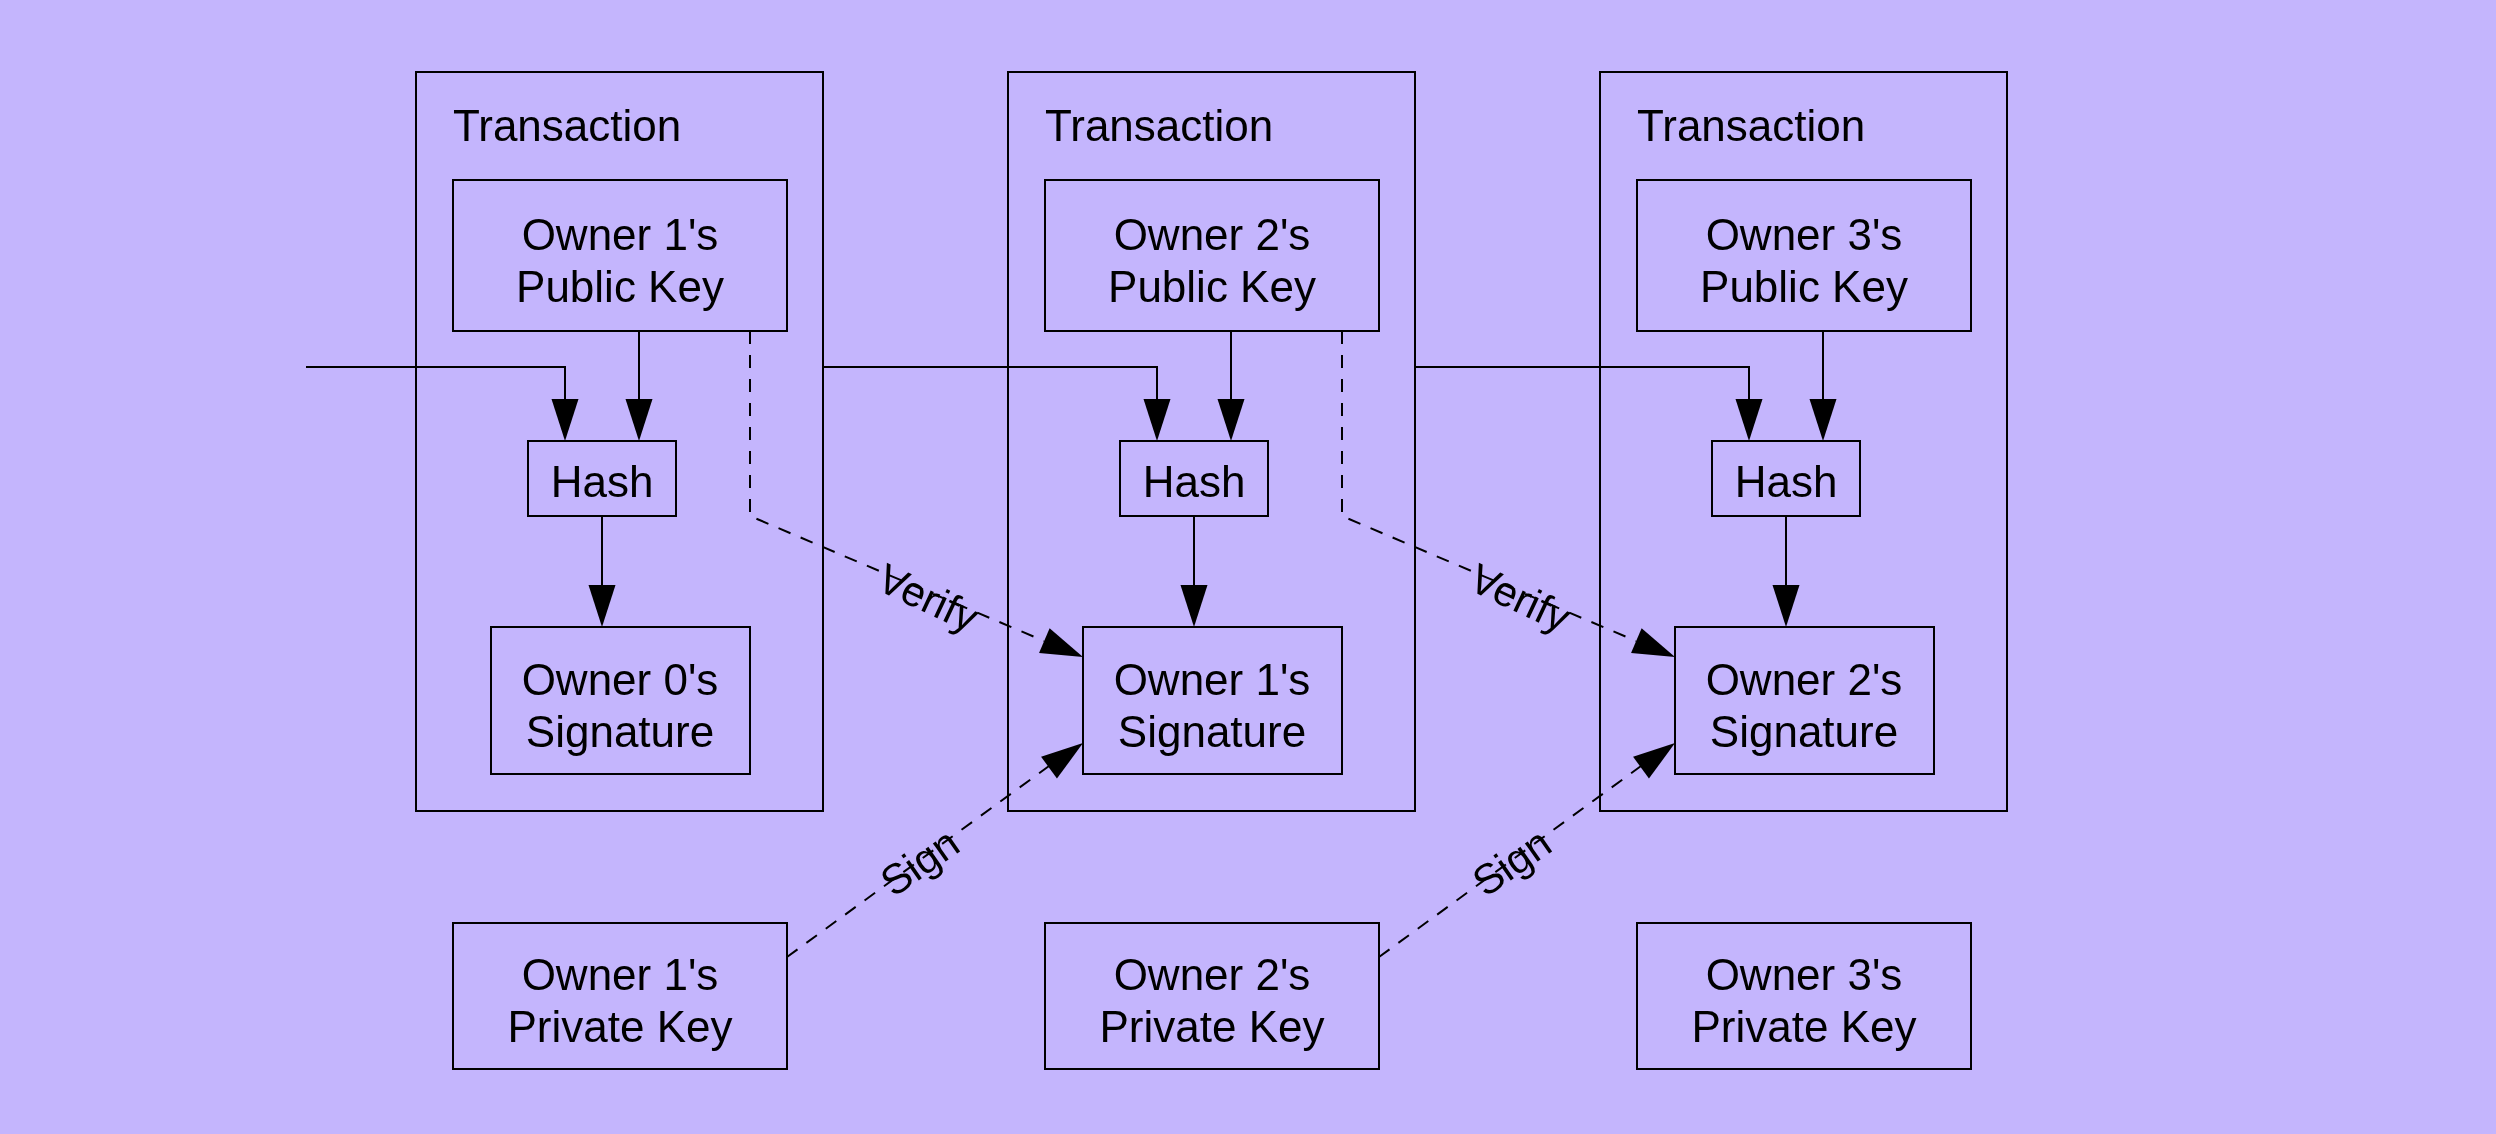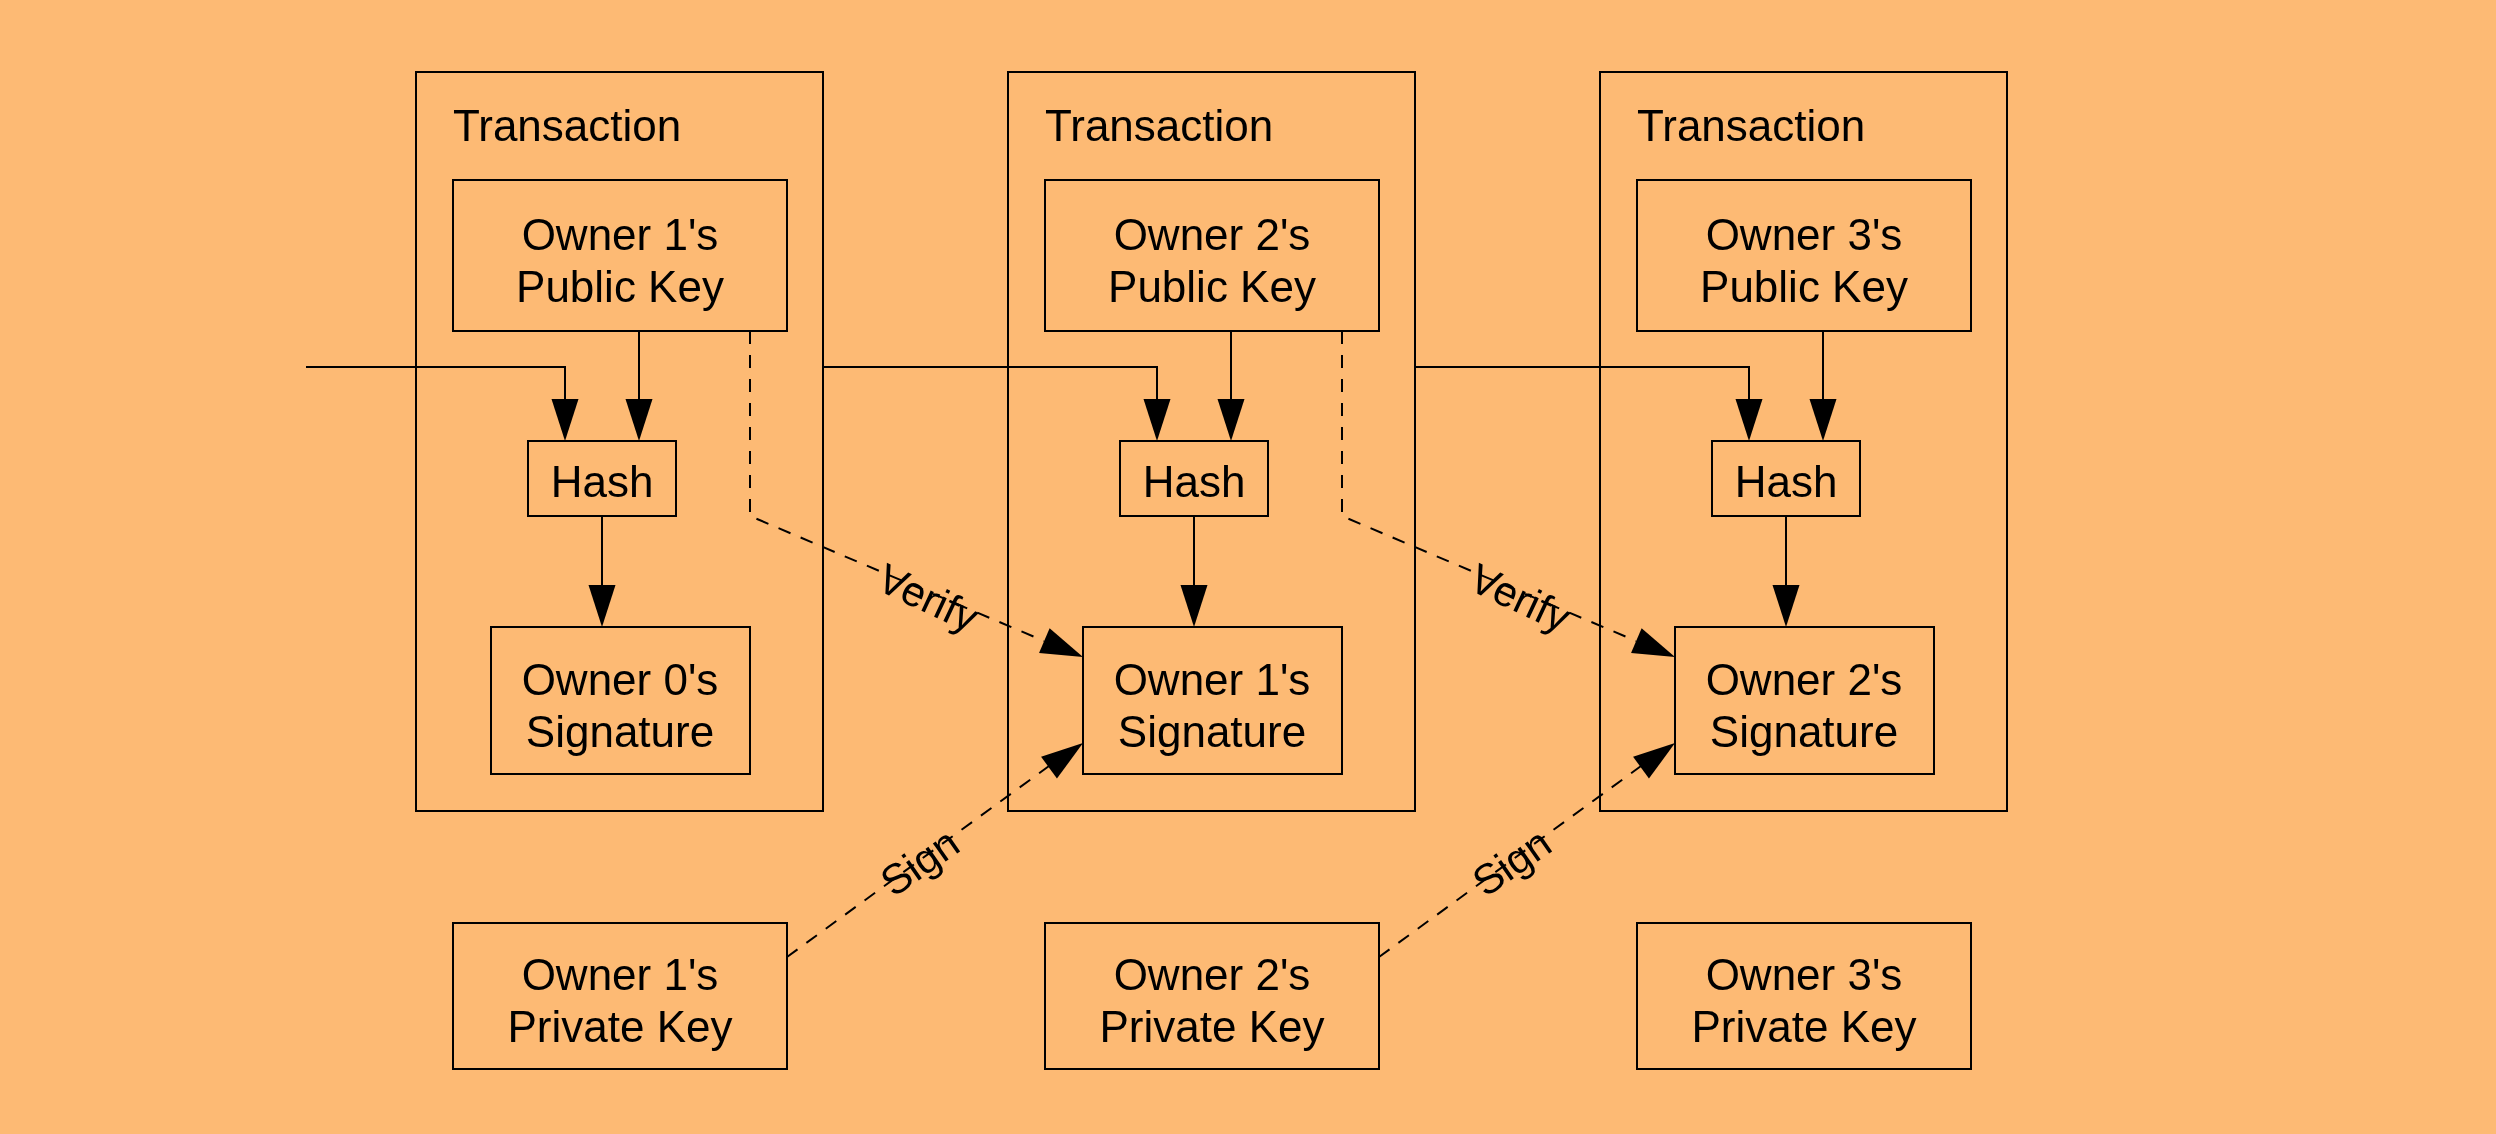--- a/index.html
+++ b/index.html
@@ -3,21 +3,21 @@
 <meta charset="utf-8">
 <style>
   html, body {
     margin: 0;
     padding: 0;
     background: #ffffff;
   }
   .canvas {
     width: 2496px;
     height: 1134px;
-    background: #fdba74;
+    background: #c4b5fd;
     position: relative;
   }
   svg { display: block; }
   .box {
     fill: none;
     stroke: #000000;
     stroke-width: 2;
   }
   .wire {
     fill: none;

